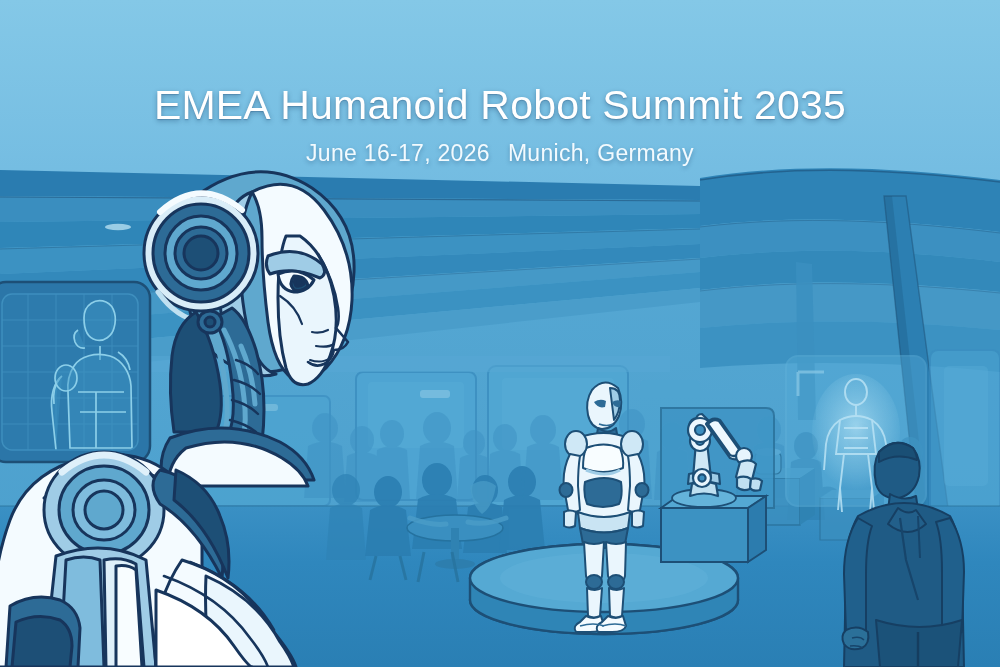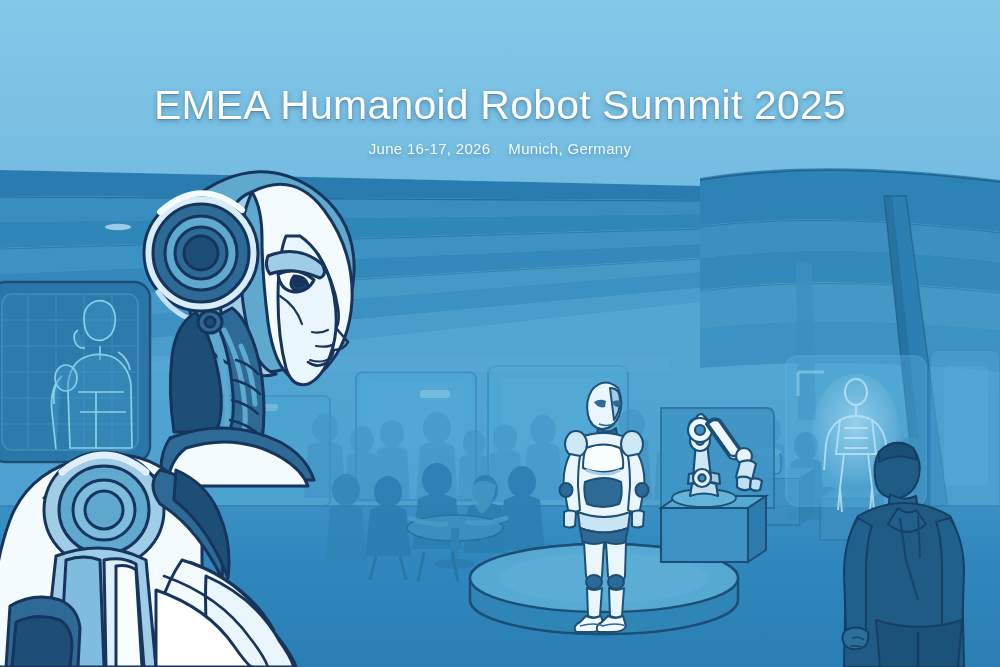--- a/index.html
+++ b/index.html
@@ -14,21 +14,21 @@
     pointer-events:none;text-align:center;z-index:50;
   }
   #title-main{
     margin:0;padding:0;position:absolute;left:0;right:0;top:82px;
     font-size:41px;font-weight:400;letter-spacing:.2px;color:#ffffff;
     text-shadow:0 2px 5px rgba(30,70,110,.45), 0 1px 1px rgba(30,70,110,.30);
     font-family:"Liberation Sans", sans-serif;white-space:nowrap;
   }
   #title-sub{
     margin:0;padding:0;position:absolute;left:0;right:0;top:140px;
-    font-size:15px;font-weight:400;color:#f2fafe;letter-spacing:.3px;
+    font-size:23px;font-weight:400;color:#f2fafe;letter-spacing:.3px;
     text-shadow:0 2px 4px rgba(30,70,110,.40);
     font-family:"Liberation Sans", sans-serif;white-space:nowrap;
   }
   #title-sub .gap{display:inline-block;width:18px;}
 </style>
 </head>
 <body>
 
 <div id="poster">
 
@@ -485,19 +485,19 @@
         <path d="M164,576 q56,20 86,62 q14,18 18,29"></path>
         <path d="M190,562 q58,22 84,68"></path>
       </g>
 
       <path d="M10,606 q24,-14 50,-6 q18,8 20,28 l-2,39 -72,0 Z" fill="#2d6b96"></path>
       <path d="M16,622 q22,-10 44,-2 q12,8 12,26 l-2,21 -58,0 Z" fill="#1d4f76"></path>
     </g>
   </svg>
 
   <div class="titles">
-    <h1 id="title-main">EMEA Humanoid Robot Summit 2025</h1>
+    <h1 id="title-main">EMEA Humanoid Robot Summit 2035</h1>
     <p id="title-sub">
       <span>June 16-17,  2026</span><span class="gap"></span><span>Munich, Germany</span>
     </p>
   </div>
 
 </div>
 
 </body></html>

